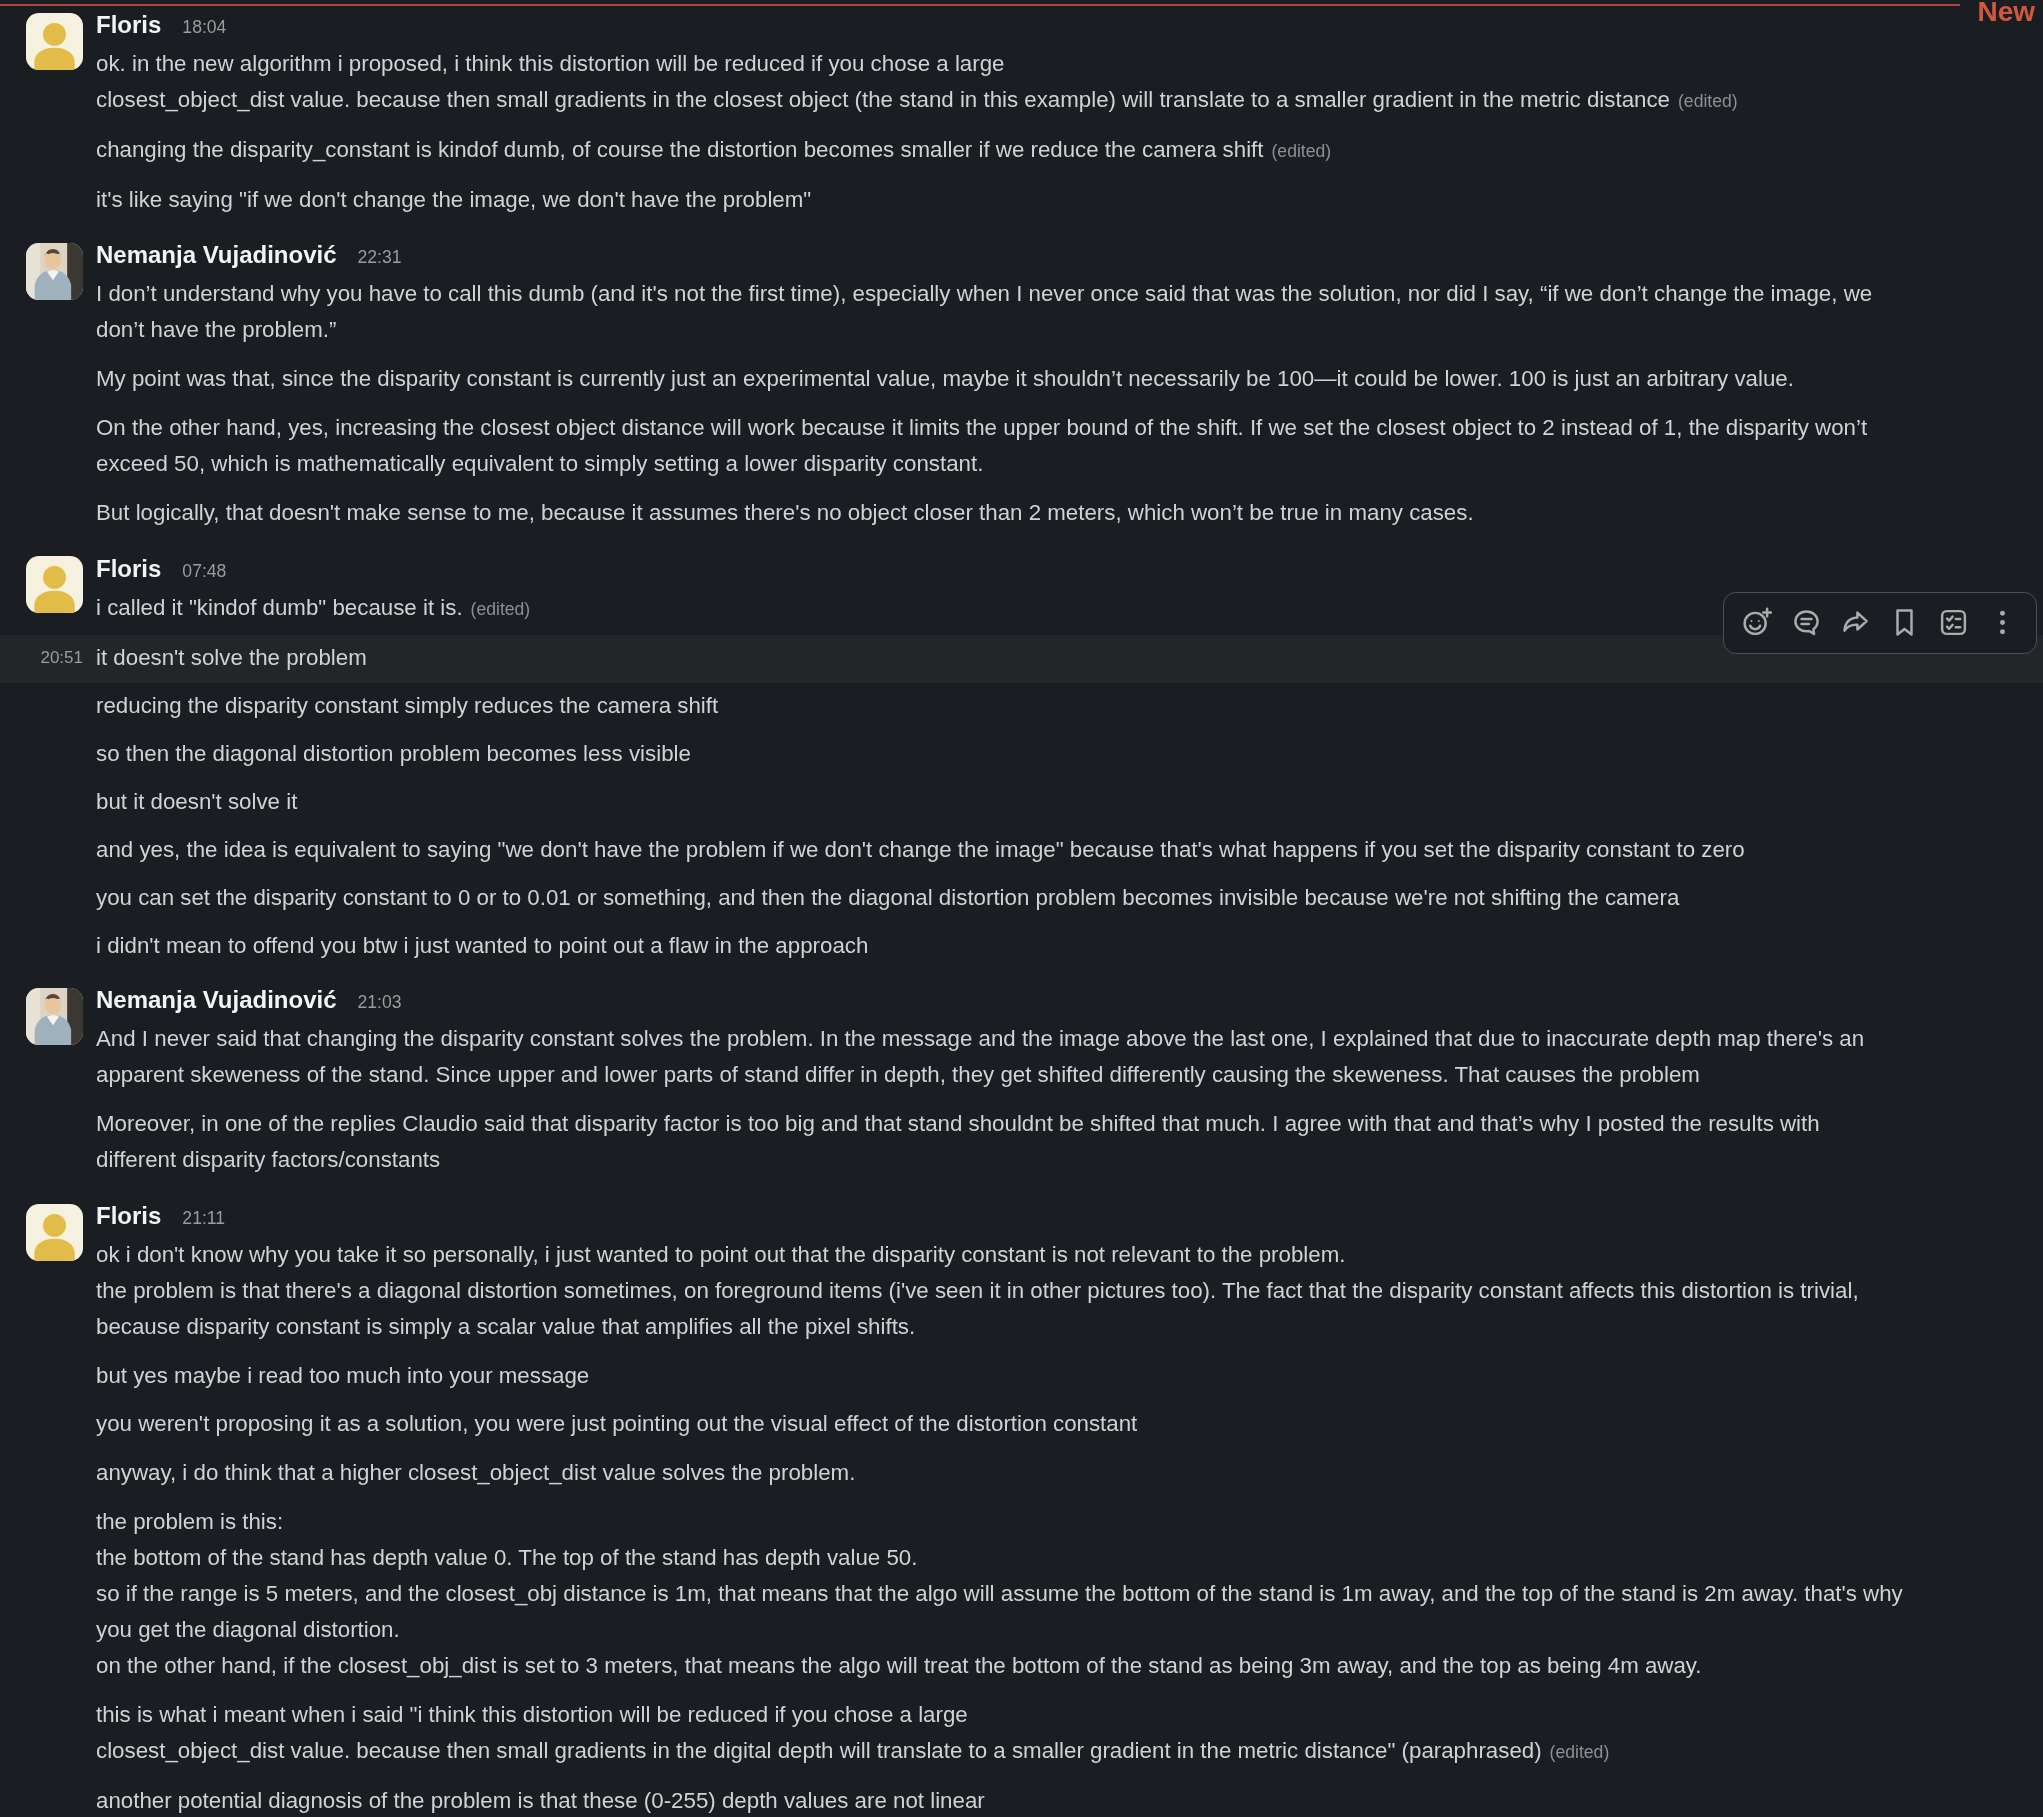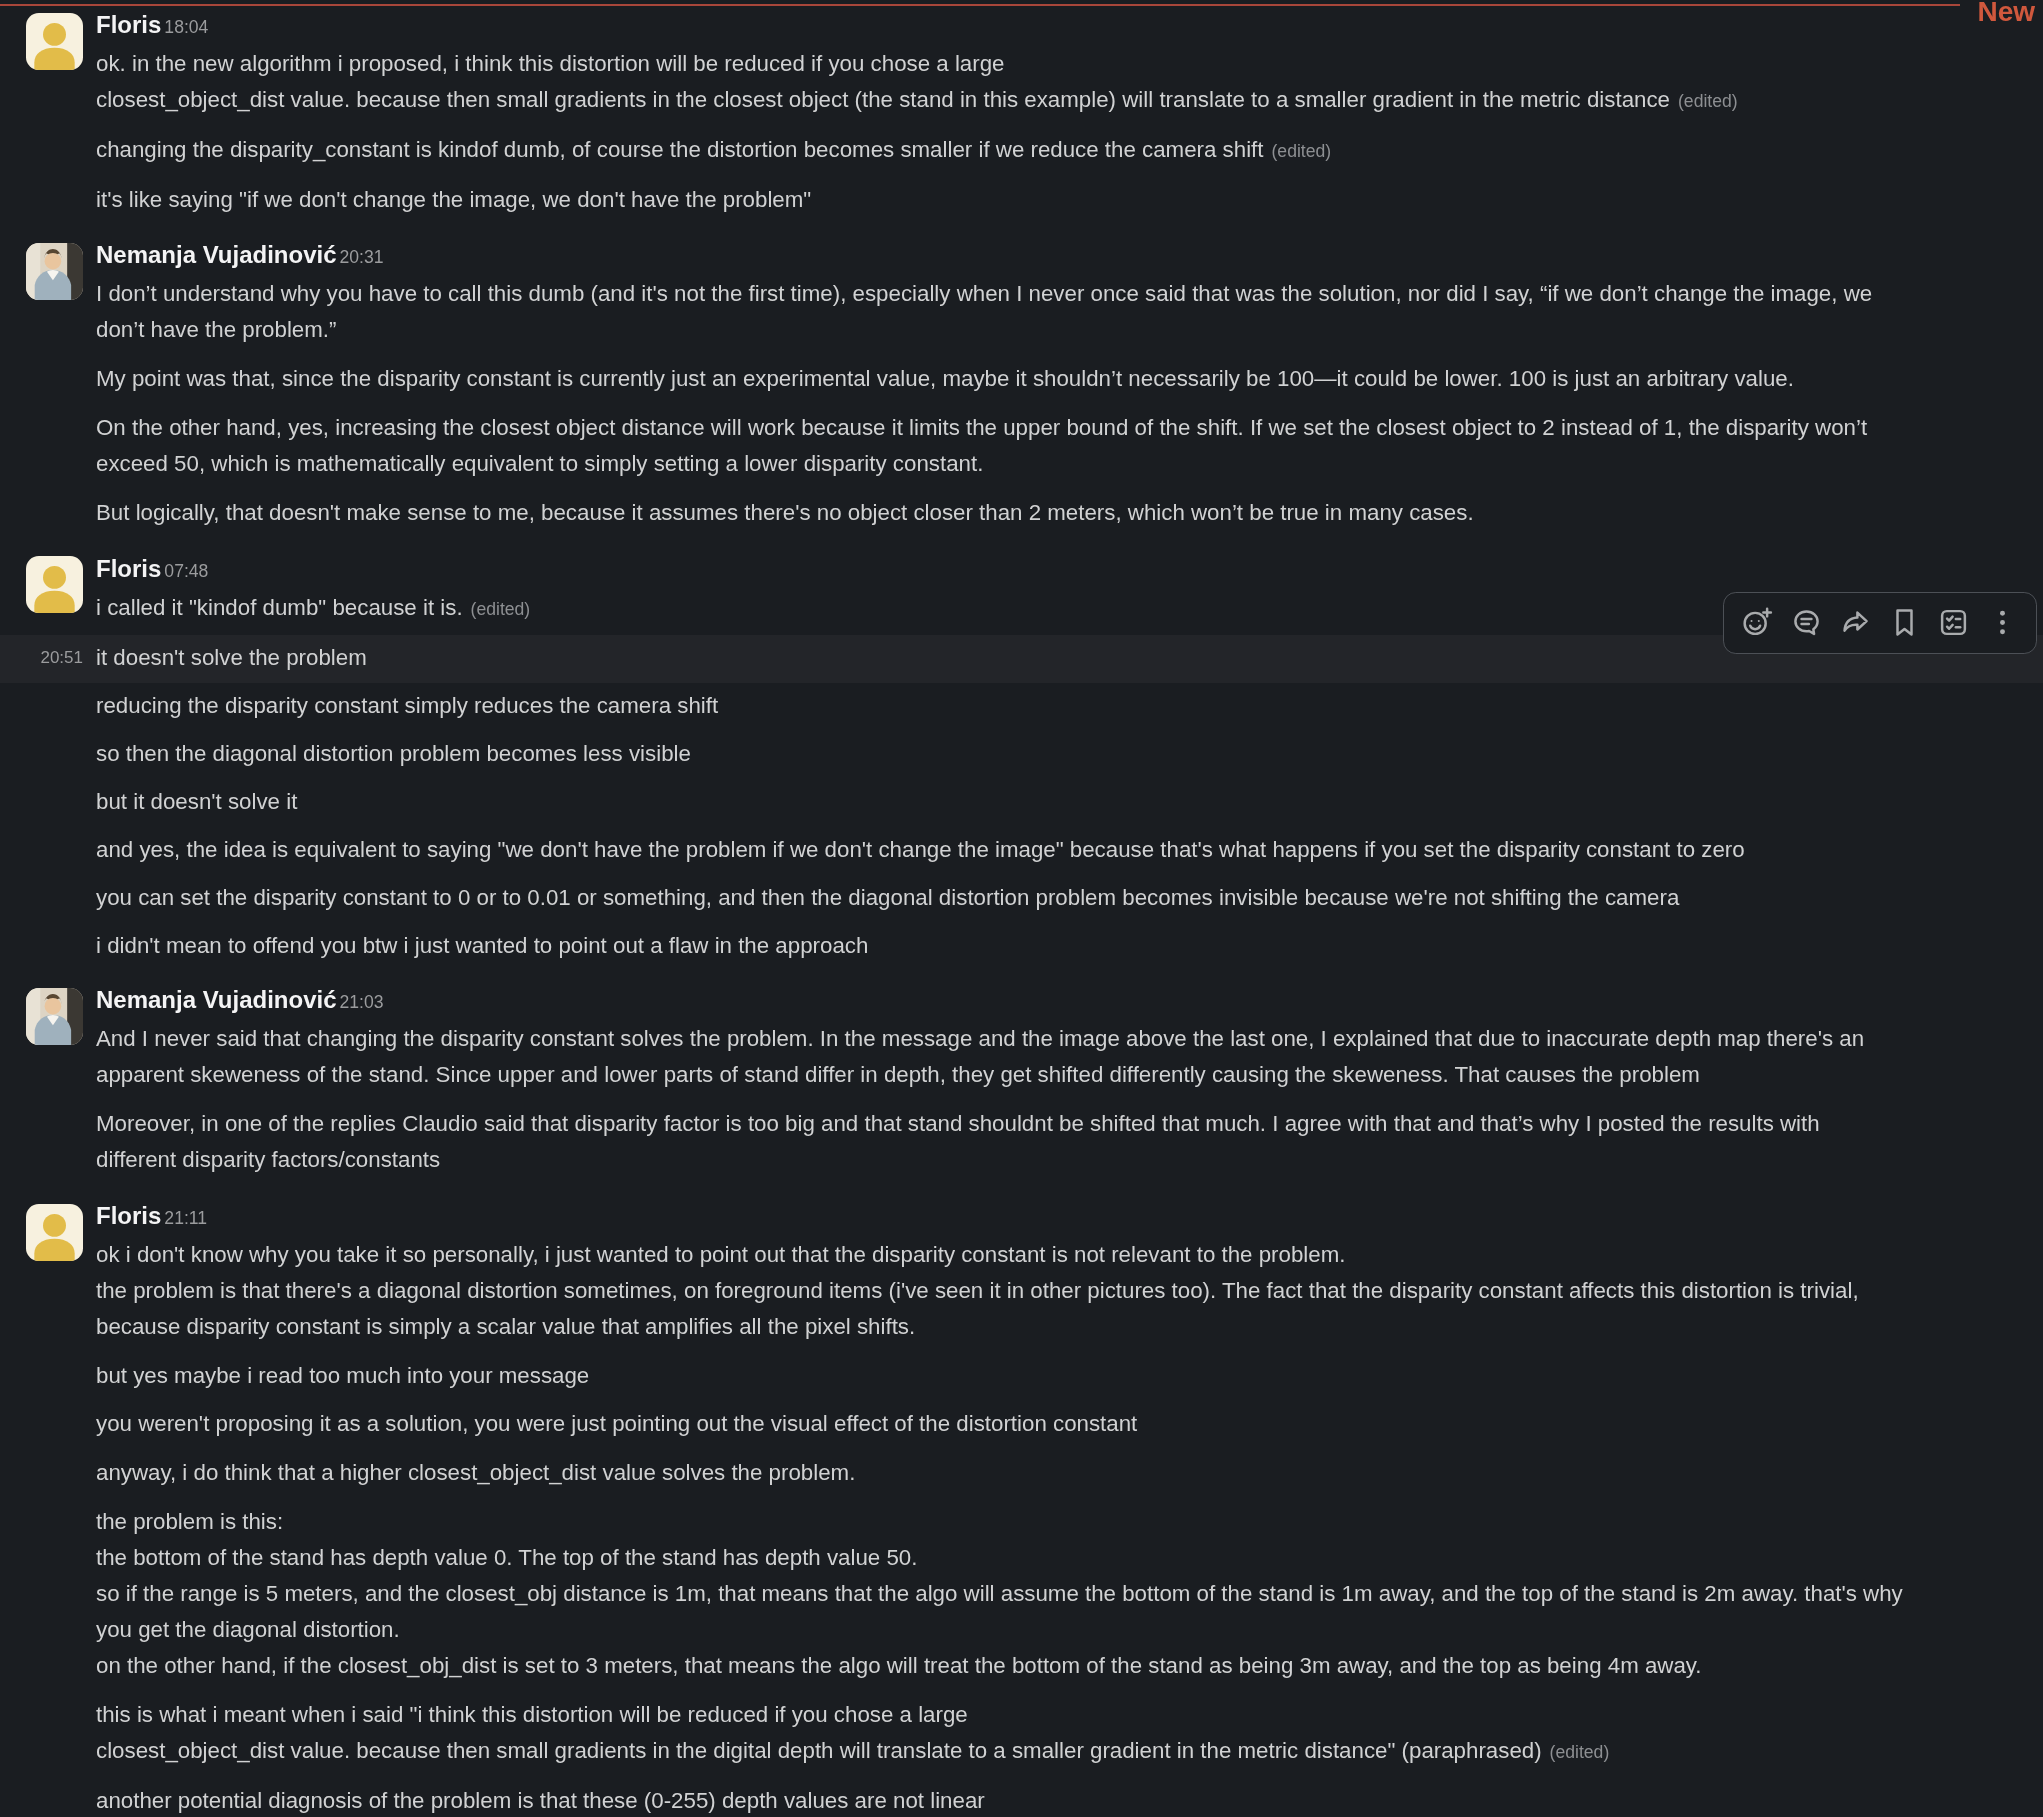--- a/index.html
+++ b/index.html
@@ -19,21 +19,21 @@
   #messages{position:absolute;top:0;left:0;width:2043px;}
   .msg{position:relative;padding:3.2px 24px 8px 96px;}
   .msg.full{margin-top:9.6px;}
   .msg.full:first-child{margin-top:4.8px;}
   .msg.compact{padding-top:5.6px;padding-bottom:6.4px;}
   .msg.highlight{background:var(--bg-hover);}
   .avatar{position:absolute;left:26px;top:8px;width:57px;height:57px;border-radius:12.8px;overflow:hidden;cursor:pointer;}
   .avatar svg{display:block;width:100%;height:100%;}
   .head{line-height:34px;white-space:nowrap;}
   .author{font-weight:bold;font-size:24px;color:var(--name);cursor:pointer;}
-  .time{font-size:17.6px;color:var(--muted);margin-left:3px;cursor:pointer;}
+  .time{font-size:17.6px;color:var(--muted);margin-left:21px;cursor:pointer;}
   .para + .para{margin-top:12.8px;}
   .line{line-height:36px;font-size:22.3px;white-space:nowrap;}
   .edited{font-size:17.6px;color:var(--edited);margin-left:8px;}
   .gutter-time{position:absolute;left:0;top:5.6px;width:83px;text-align:right;font-size:17px;color:var(--muted);line-height:36px;}
   .toolbar{
     position:absolute;top:-43px;right:6.4px;width:314px;height:62px;
     background:var(--bg);border:1.6px solid var(--toolbar-border);border-radius:12.8px;
     display:flex;align-items:center;justify-content:space-between;padding:0 16px;z-index:10;
   }
   .tb{background:none;border:none;padding:0;margin:0;width:35px;height:35px;color:var(--icon);cursor:pointer;}
@@ -71,21 +71,21 @@
         <svg viewBox="0 0 72 72">
           <rect width="72" height="72" fill="#ddd4c4"></rect>
           <rect width="18" height="72" fill="#e8e2d5"></rect>
           <rect x="52" width="20" height="72" fill="#3b3833"></rect>
           <path d="M23 21c0-8 5-13.5 11-13.5S45 13 45 21c0-3.5-1-6.5-3-8-2.5 3-13.5 3-16 0-2 1.5-3 4.5-3 8Z" fill="#584733"></path>
           <circle cx="34" cy="23" r="10.5" fill="#e9c59e"></circle>
           <path d="M34 34c-13 0-21 8.5-23 19v19h46V53c-2-10.5-10-19-23-19Z" fill="#9fb1bd"></path>
           <path d="M34 34c-3.2 0-5.5 1-7.5 2.2L34 47l7.5-10.8C39.5 35 37.2 34 34 34Z" fill="#f6f4ef"></path>
         </svg>
       </div>
-      <div class="head"><span class="author">Nemanja Vujadinović</span><span class="time">20:31</span></div>
+      <div class="head"><span class="author">Nemanja Vujadinović</span><span class="time">22:31</span></div>
       <div class="para">
         <div class="line"><span>I don’t understand why you have to call this dumb (and it's not the first time), especially when I never once said that was the solution, nor did I say, “if we don’t change the image, we</span></div>
         <div class="line"><span>don’t have the problem.”</span></div>
       </div>
       <div class="para">
         <div class="line"><span>My point was that, since the disparity constant is currently just an experimental value, maybe it shouldn’t necessarily be 100—it could be lower. 100 is just an arbitrary value.</span></div>
       </div>
       <div class="para">
         <div class="line"><span>On the other hand, yes, increasing the closest object distance will work because it limits the upper bound of the shift. If we set the closest object to 2 instead of 1, the disparity won’t</span></div>
         <div class="line"><span>exceed 50, which is mathematically equivalent to simply setting a lower disparity constant.</span></div>

